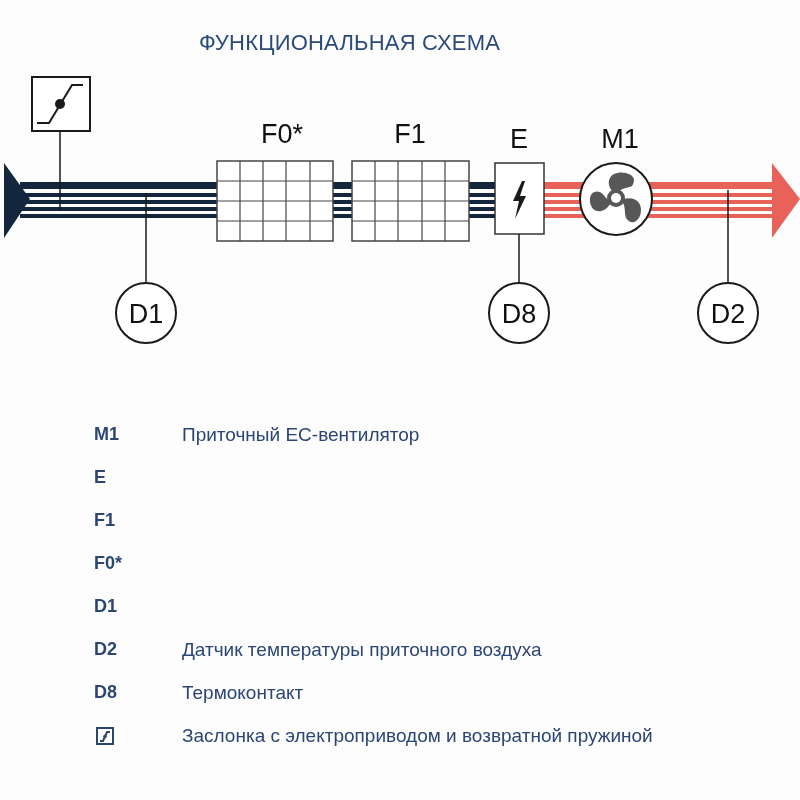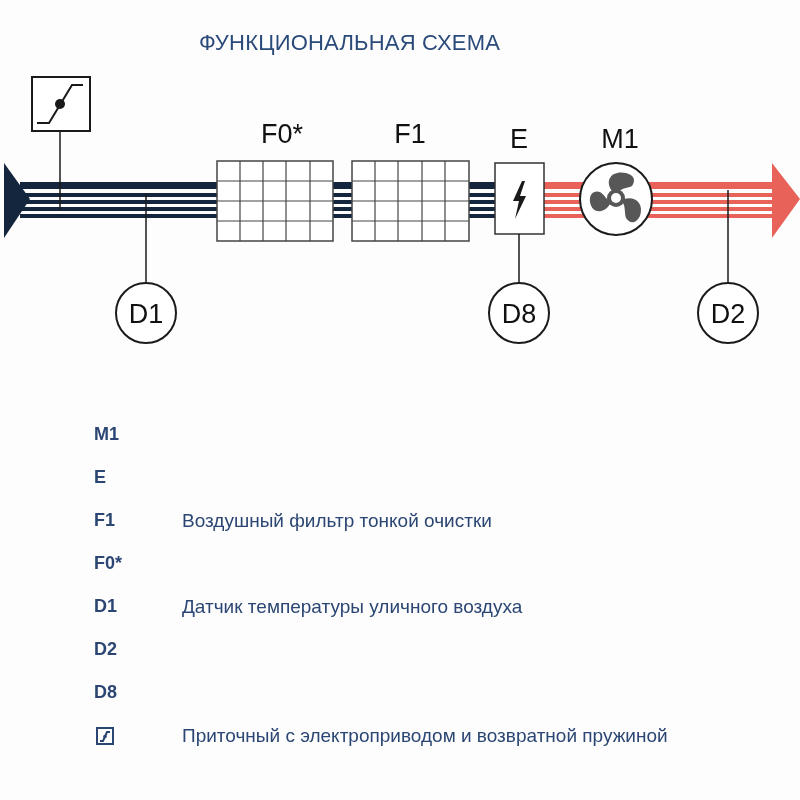--- a/index.html
+++ b/index.html
@@ -118,42 +118,43 @@
   <g>
     <line x1="728" y1="190" x2="728" y2="283" stroke="#1a1a1a" stroke-width="1.5"></line>
     <circle cx="728" cy="313" r="30" fill="#ffffff" stroke="#1a1a1a" stroke-width="2"></circle>
     <text x="728" y="323" text-anchor="middle" font-family="Liberation Sans, sans-serif" font-size="27" fill="#111">D2</text>
   </g>
 </svg>
 
 <div class="legend">
   <div class="legend-row">
     <span class="legend-code">M1</span>
+    <span class="legend-desc">Приточный ЕС-вентилятор</span>
   </div>
   <div class="legend-row">
     <span class="legend-code">E</span>
   </div>
   <div class="legend-row">
     <span class="legend-code">F1</span>
-    <span class="legend-desc">Воздушный фильтр тонкой очистки</span>
   </div>
   <div class="legend-row">
     <span class="legend-code">F0*</span>
   </div>
   <div class="legend-row">
     <span class="legend-code">D1</span>
-    <span class="legend-desc">Датчик температуры уличного воздуха</span>
   </div>
   <div class="legend-row">
     <span class="legend-code">D2</span>
+    <span class="legend-desc">Датчик температуры приточного воздуха</span>
   </div>
   <div class="legend-row">
     <span class="legend-code">D8</span>
+    <span class="legend-desc">Термоконтакт</span>
   </div>
   <div class="legend-row">
     <svg class="legend-icon" viewBox="0 0 18 18">
       <rect x="1" y="1" width="16" height="16" fill="#ffffff" stroke="#2b4673" stroke-width="2"></rect>
       <polyline points="4,14 7,14 11,5 14,5" fill="none" stroke="#2b4673" stroke-width="2"></polyline>
       <circle cx="9" cy="9.5" r="1.8" fill="#2b4673"></circle>
     </svg>
-    <span class="legend-desc">Приточный с электроприводом и возвратной пружиной</span>
+    <span class="legend-desc">Заслонка с электроприводом и возвратной пружиной</span>
   </div>
 </div>
 
 </body></html>

